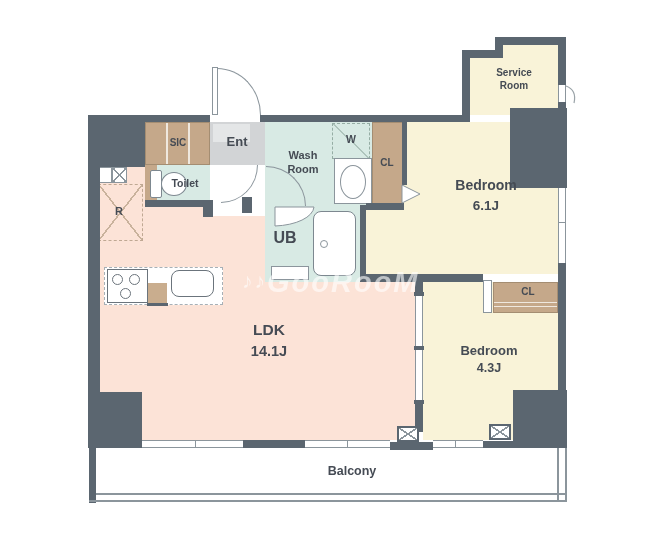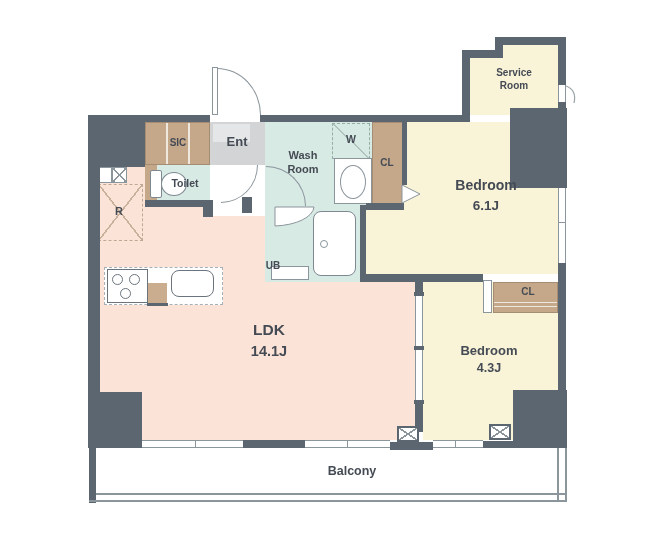--- a/index.html
+++ b/index.html
@@ -165,33 +165,36 @@
     <path d="M275,207 L314,207 A42,20 0 0 1 275,226 Z" fill="#ffffff" stroke="#8b959c" stroke-width="1"></path>
     <path d="M566,86 q11,4 8,17" fill="none" stroke="#9aa3a8" stroke-width="1.2"></path>
   </svg>
 
   <div class="lbl" style="left:178px;top:143px;font-size:10px;">SIC</div>
   <div class="lbl" style="left:237px;top:142px;font-size:13px;">Ent</div>
   <div class="lbl" style="left:185px;top:184px;font-size:10.5px;">Toilet</div>
   <div class="lbl lbl2" style="left:303px;top:163px;font-size:11px;width:46px;">Wash Room</div>
   <div class="lbl" style="left:351px;top:140px;font-size:10.5px;">W</div>
   <div class="lbl" style="left:387px;top:163px;font-size:10px;">CL</div>
-  <div class="lbl" style="left:273px;top:238px;font-size:10px;margin-top:28px;">UB</div>
+  <div class="lbl" style="left:285px;top:238px;font-size:16px;">UB</div>
   <div class="lbl" style="left:119px;top:212px;font-size:11px;">R</div>
   <div class="lbl lbl2" style="left:514px;top:79px;font-size:10px;width:52px;">Service Room</div>
   <div class="lbl" style="left:528px;top:292px;font-size:10px;">CL</div>
   <div class="lbl" style="left:331px;top:472px;font-size:12.5px;padding-left:42px;">Balcony</div>
 
   <div class="lbl" style="left:486px;top:196px;font-size:14px;">
     <span style="display:block;">Bedroom</span>
     <span style="display:block;font-size:13.5px;margin-top:3px;">6.1J</span>
   </div>
   <div class="lbl" style="left:489px;top:360px;font-size:13px;">
     <span style="display:block;">Bedroom</span>
     <span style="display:block;font-size:12.5px;margin-top:2px;">4.3J</span>
   </div>
   <div class="lbl" style="left:269px;top:340px;font-size:15.5px;">
     <span style="display:block;">LDK</span>
     <span style="display:block;font-size:14.5px;margin-top:3px;">14.1J</span>
   </div>
 
+  <div class="watermark" style="left:242px;top:266px;font-size:29px;">
+    <span style="font-size:21px;vertical-align:4px;">♪♪</span><span>GooRooM</span>
+  </div>
 
 </div>
 
 </body></html>

